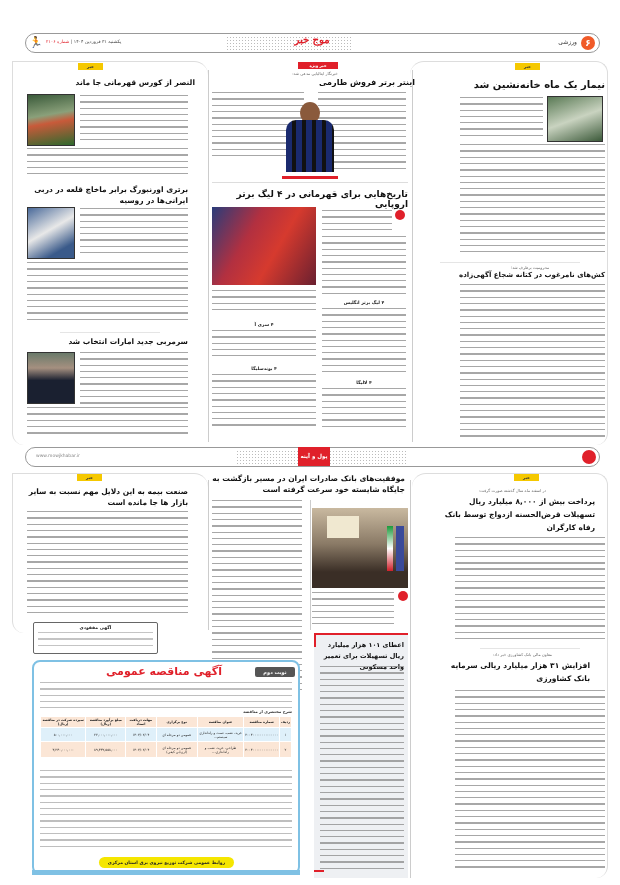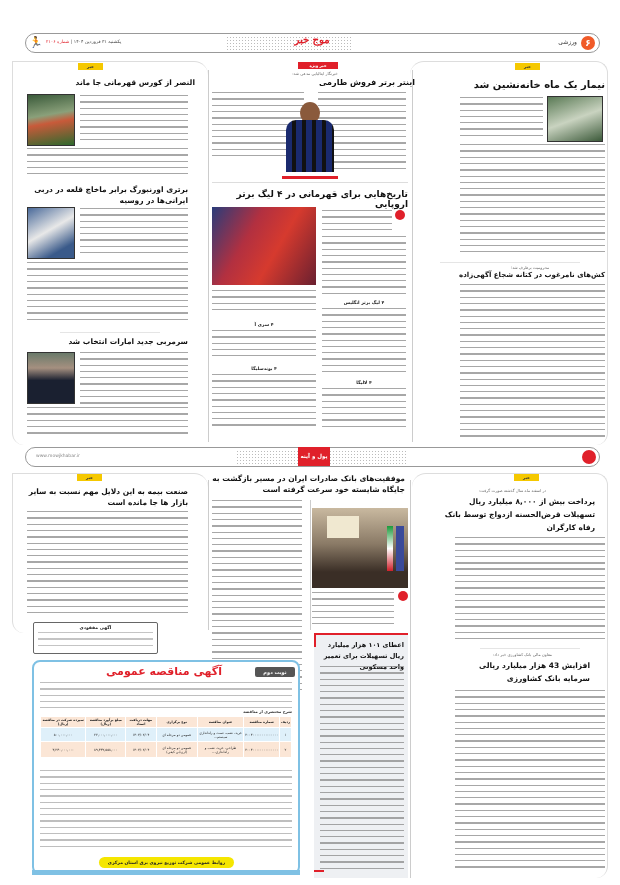--- a/index.html
+++ b/index.html
@@ -93,21 +93,21 @@
   <div class="abs" style="right:3px;top:2px;width:14px;height:14px;border-radius:50%;background:#e0202a"></div>
 </div>
 
 <div class="panel" style="left:412px;top:473px;width:196px;height:405px;border-left:none;border-bottom:none;border-top-left-radius:14px"></div>
 <div class="tag" style="left:514px;top:474px;width:25px">خبر</div>
 <div class="abs" style="left:430px;top:488px;width:165px;text-align:center;font-size:4px;color:#666">در اسفند ماه سال گذشته صورت گرفت:</div>
 <div class="h abs" style="left:440px;top:495px;width:155px;font-size:7.5px;line-height:13px">پرداخت بیش از ۸,۰۰۰ میلیارد ریال تسهیلات قرض‌الحسنه ازدواج توسط بانک رفاه کارگران</div>
 <div class="abs lines" style="left:455px;top:537px;width:150px;height:102px"></div>
 <div class="hr" style="left:480px;top:648px;width:100px;background:#e5e5e5"></div>
 <div class="abs" style="left:440px;top:652px;width:165px;text-align:center;font-size:4px;color:#666">معاون مالی بانک کشاورزی خبر داد:</div>
-<div class="h abs" style="left:450px;top:659px;width:140px;font-size:7.5px;line-height:13px">افزایش 43 هزار میلیارد ریالی سرمایه بانک کشاورزی</div>
+<div class="h abs" style="left:450px;top:659px;width:140px;font-size:7.5px;line-height:13px">افزایش ۳۱ هزار میلیارد ریالی سرمایه بانک کشاورزی</div>
 <div class="abs lines" style="left:455px;top:690px;width:150px;height:180px"></div>
 
 <div class="h abs" style="left:210px;top:473px;width:195px;font-size:7.5px;line-height:11px">موفقیت‌های بانک صادرات ایران در مسیر بازگشت به جایگاه شایسته خود سرعت گرفته است</div>
 <div class="abs lines" style="left:212px;top:500px;width:90px;height:190px"></div>
 <div class="photo" style="left:312px;top:508px;width:96px;height:80px;background:linear-gradient(180deg,#c9b9a0 0,#8a7a66 45%,#3a2e26 80%)">
   <div class="abs" style="left:15px;top:8px;width:32px;height:22px;background:#f0e8d0"></div>
   <div class="abs" style="left:75px;top:18px;width:6px;height:45px;background:linear-gradient(#1a9a3a,#fff,#d0202a)"></div>
   <div class="abs" style="left:84px;top:18px;width:8px;height:45px;background:#3a4a9a"></div>
 </div>
 <div class="abs" style="left:398px;top:591px;width:10px;height:10px;border-radius:50%;background:#e0202a"></div>

